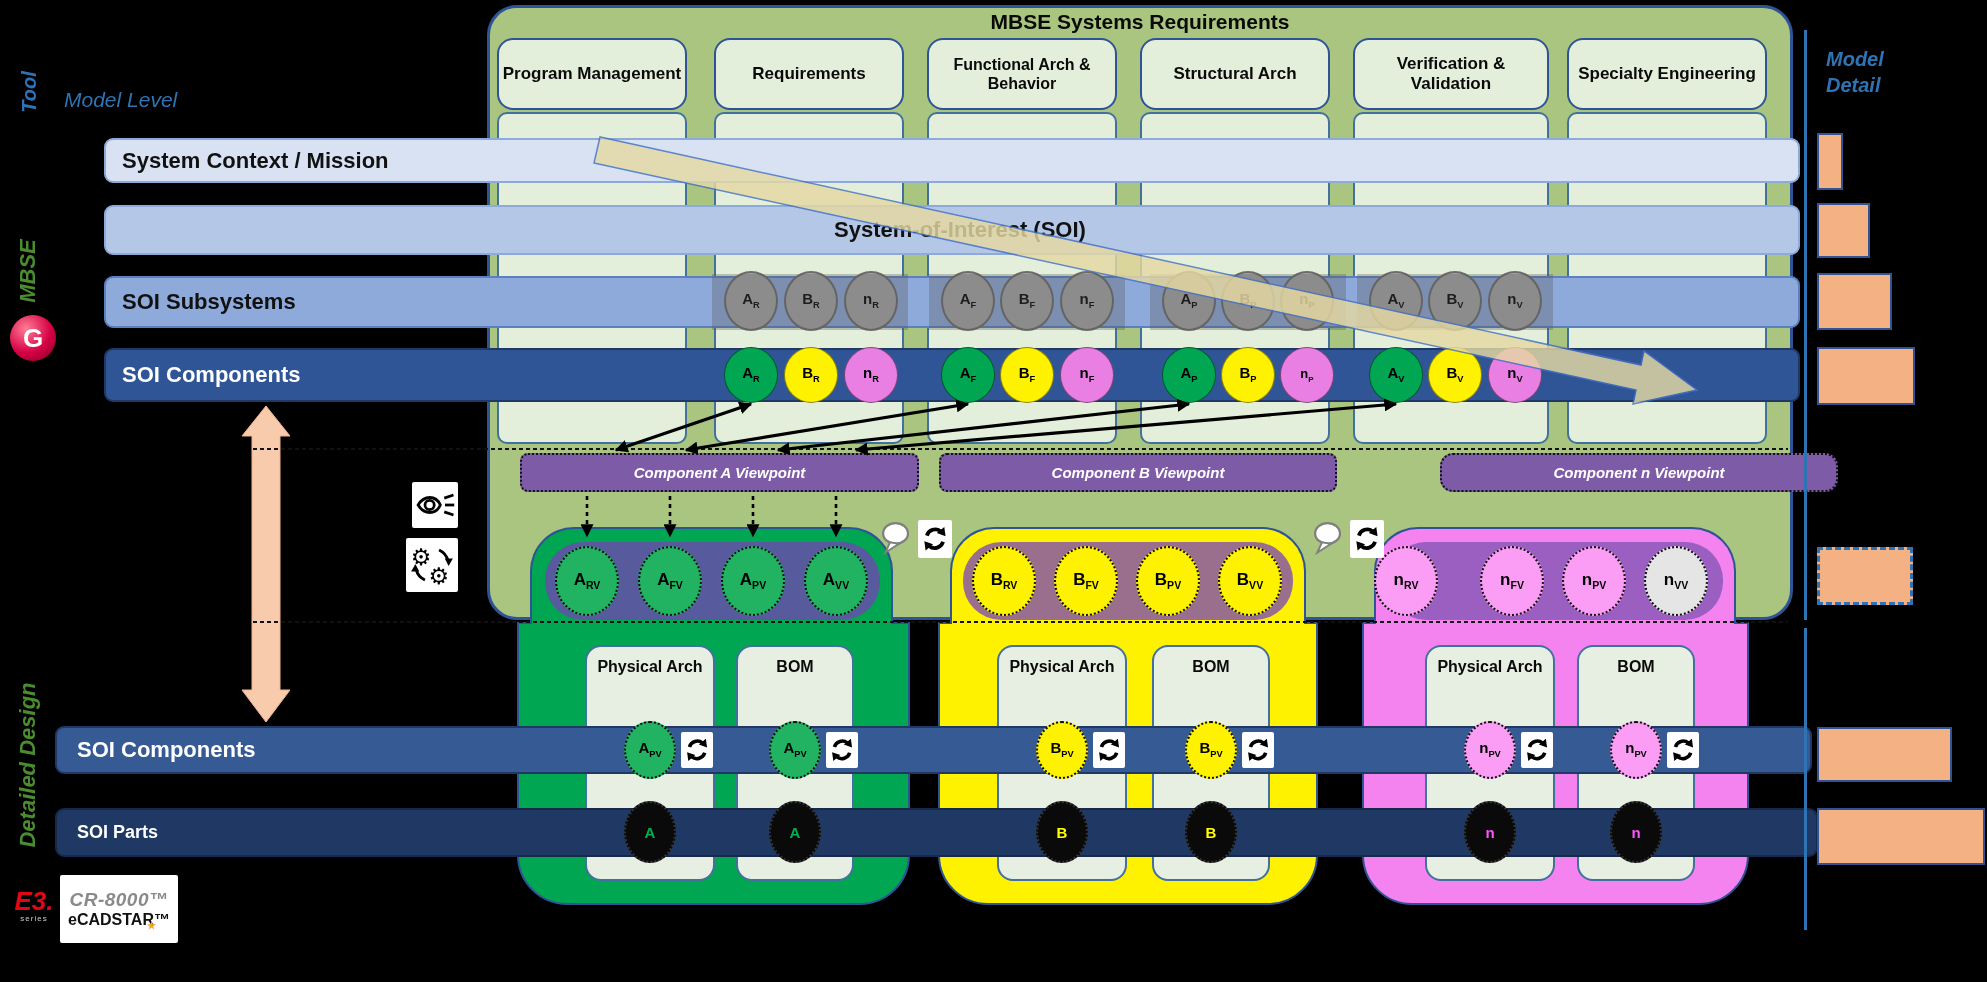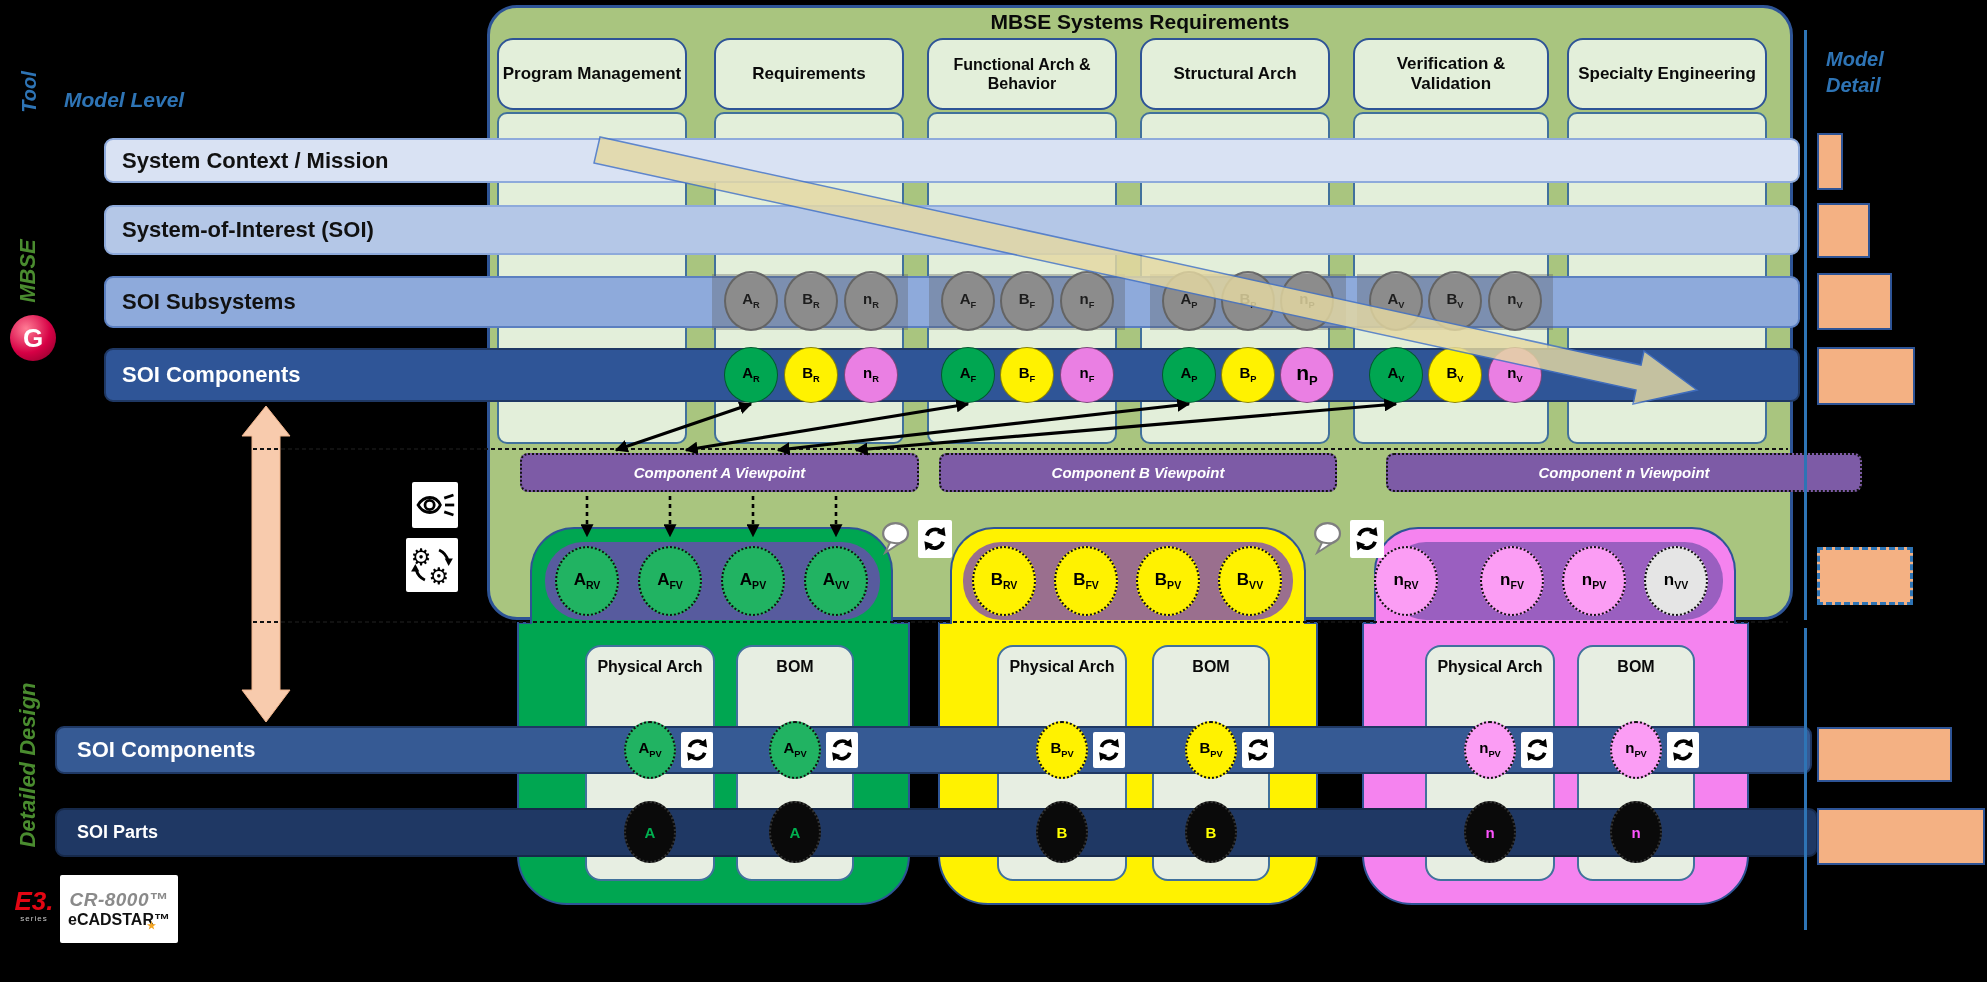--- a/index.html
+++ b/index.html
@@ -11,21 +11,21 @@
   #title{position:absolute;left:487px;top:10px;width:1306px;text-align:center;font-weight:bold;
          font-size:21px;color:#0a0a0a;z-index:3;}
   .cell{position:absolute;top:112px;height:332px;background:#e3efda;border:2px solid #41719c;
         border-radius:10px;box-sizing:border-box;z-index:2;}
   .header{position:absolute;top:38px;height:72px;background:#e3efda;border:2px solid #2e5496;
         border-radius:16px;box-sizing:border-box;display:flex;align-items:center;justify-content:center;
         text-align:center;font-weight:bold;font-size:17px;line-height:1.2;color:#0a0a0a;z-index:3;padding:2px;}
   .rowbar{position:absolute;left:104px;width:1696px;border-radius:9px;box-sizing:border-box;
         display:flex;align-items:center;padding-left:16px;font-weight:bold;font-size:22px;z-index:5;}
   .r1{top:138px;height:45px;background:#d9e2f3;border:2px solid #8eaadb;color:#111;}
-  .r2{top:205px;height:50px;background:#b4c7e7;border:2px solid #8eaadb;color:#111;}
+  .r2{top:205px;height:50px;background:#b4c7e7;border:2px solid #8eaadb;color:#111;justify-content:center;}
   .r3{top:276px;height:52px;background:#8eaadb;border:2px solid #5b7fc0;color:#111;}
   .r4{top:348px;height:54px;background:#2f5597;border:2px solid #1f3864;color:#fff;}
   .rd1{position:absolute;left:55px;top:726px;width:1757px;height:48px;background:#365a94;border:2px solid #1f3864;
        border-radius:9px;box-sizing:border-box;display:flex;align-items:center;padding-left:20px;
        font-weight:bold;font-size:22px;color:#fff;z-index:6;}
   .rd2{position:absolute;left:55px;top:808px;width:1763px;height:49px;background:#1f3864;border:2px solid #16294a;
        border-radius:9px;box-sizing:border-box;display:flex;align-items:center;padding-left:20px;
        font-weight:bold;font-size:18px;color:#fff;z-index:6;}
   .vp{position:absolute;top:453px;height:39px;background:#7d5ba6;border:2px dotted #111;border-radius:8px;
       box-sizing:border-box;color:#fff;font-style:italic;font-weight:bold;font-size:15px;
@@ -45,21 +45,21 @@
   .iconbox{position:absolute;background:#fff;display:flex;align-items:center;justify-content:center;
       z-index:8;border-radius:2px;}
   .vlabel{position:absolute;font-weight:bold;font-style:italic;white-space:nowrap;
       transform:translate(-50%,-50%) rotate(-90deg);z-index:8;}
   .blue{color:#2e74b5;} .green{color:#4a8c2f;}
   .bar{position:absolute;left:1817px;background:#f4b183;border:2px solid #2e5496;box-sizing:border-box;z-index:8;}
   .bar.dashed{border:3px dashed #2e74b5;}
   .vline{position:absolute;left:1804px;width:3px;background:#2e74b5;z-index:8;}
   #model-detail{position:absolute;left:1826px;top:46px;width:100px;font-weight:bold;font-style:italic;
       font-size:20px;line-height:1.3;color:#2e74b5;z-index:8;}
-  #model-level{position:absolute;left:64px;top:88px;font-weight:bold;font-style:italic;font-size:21px;
+  #model-level{position:absolute;left:64px;top:88px;font-weight:normal;font-style:italic;font-size:21px;
       color:#2e74b5;z-index:8;}
   #g-logo{position:absolute;left:10px;top:315px;width:46px;height:46px;border-radius:50%;
       background:radial-gradient(circle at 35% 30%, #ff7d95, #d60045 55%, #7e0026);
       display:flex;align-items:center;justify-content:center;color:#fff;font-weight:bold;font-size:26px;z-index:8;}
   #logo-card{position:absolute;left:60px;top:875px;width:118px;height:68px;background:#fff;z-index:8;
       display:flex;flex-direction:column;align-items:center;justify-content:center;border-radius:2px;}
   #cr8000{color:#8a8a8a;font-weight:bold;font-size:19px;letter-spacing:0.5px;font-style:italic;}
   #ecadstar{color:#111;font-weight:bold;font-size:16px;position:relative;}
   #ecadstar .star{color:#f5a623;font-size:10px;position:absolute;right:14px;bottom:-2px;}
   #e3-logo{position:absolute;left:12px;top:888px;width:44px;text-align:center;z-index:8;}
@@ -123,21 +123,21 @@
   <div class="rd1">
       <span>SOI Components</span>
     </div>
   <div class="rd2">
       <span>SOI Parts</span>
     </div>
 
   <div id="layer-mid" class="abs" style="z-index:6;">
       <div class="vp" style="left: 520px; width: 399px;">Component A Viewpoint</div>
       <div class="vp" style="left: 939px; width: 398px;">Component B Viewpoint</div>
-      <div class="vp" style="left: 1386px; width: 476px;">Component n Viewpoint</div>
+      <div class="vp" style="left: 1440px; width: 398px; border-radius: 13px;">Component n Viewpoint</div>
       <div class="band" style="left: 712px; width: 196px;"></div>
       <div class="band" style="left: 929px; width: 196px;"></div>
       <div class="band" style="left: 1150px; width: 196px;"></div>
       <div class="band" style="left: 1357px; width: 196px;"></div>
       <div class="circle" style="left: 724px; top: 271px; width: 54px; height: 60px; background: rgb(166, 166, 166); border: 2px solid rgb(107, 107, 107); font-size: 15px; color: rgb(0, 0, 0);">
         <span>A<sub>R</sub></span>
       </div>
       <div class="circle" style="left: 784px; top: 271px; width: 54px; height: 60px; background: rgb(166, 166, 166); border: 2px solid rgb(107, 107, 107); font-size: 15px; color: rgb(0, 0, 0);">
         <span>B<sub>R</sub></span>
       </div>
@@ -188,21 +188,21 @@
       </div>
       <div class="circle" style="left: 1060px; top: 347px; width: 54px; height: 56px; background: rgb(234, 127, 227); border: 1px solid rgba(0, 0, 0, 0.45); font-size: 15px; color: rgb(0, 0, 0);">
         <span>n<sub>F</sub></span>
       </div>
       <div class="circle" style="left: 1162px; top: 347px; width: 54px; height: 56px; background: rgb(0, 166, 81); border: 1px solid rgba(0, 0, 0, 0.45); font-size: 15px; color: rgb(0, 0, 0);">
         <span>A<sub>P</sub></span>
       </div>
       <div class="circle" style="left: 1221px; top: 347px; width: 54px; height: 56px; background: rgb(255, 242, 0); border: 1px solid rgba(0, 0, 0, 0.45); font-size: 15px; color: rgb(0, 0, 0);">
         <span>B<sub>P</sub></span>
       </div>
-      <div class="circle" style="left: 1280px; top: 347px; width: 54px; height: 56px; background: rgb(234, 127, 227); border: 1px solid rgba(0, 0, 0, 0.45); font-size: 21px; color: rgb(0, 0, 0);">
+      <div class="circle" style="left: 1280px; top: 347px; width: 54px; height: 56px; background: rgb(234, 127, 227); border: 1px solid rgba(0, 0, 0, 0.45); font-size: 13px; color: rgb(0, 0, 0);">
         <span>n<sub>P</sub></span>
       </div>
       <div class="circle" style="left: 1369px; top: 347px; width: 54px; height: 56px; background: rgb(0, 166, 81); border: 1px solid rgba(0, 0, 0, 0.45); font-size: 15px; color: rgb(0, 0, 0);">
         <span>A<sub>V</sub></span>
       </div>
       <div class="circle" style="left: 1428px; top: 347px; width: 54px; height: 56px; background: rgb(255, 242, 0); border: 1px solid rgba(0, 0, 0, 0.45); font-size: 15px; color: rgb(0, 0, 0);">
         <span>B<sub>V</sub></span>
       </div>
       <div class="circle" style="left: 1488px; top: 347px; width: 54px; height: 56px; background: rgb(234, 127, 227); border: 1px solid rgba(0, 0, 0, 0.45); font-size: 15px; color: rgb(0, 0, 0);">
         <span>n<sub>V</sub></span>

